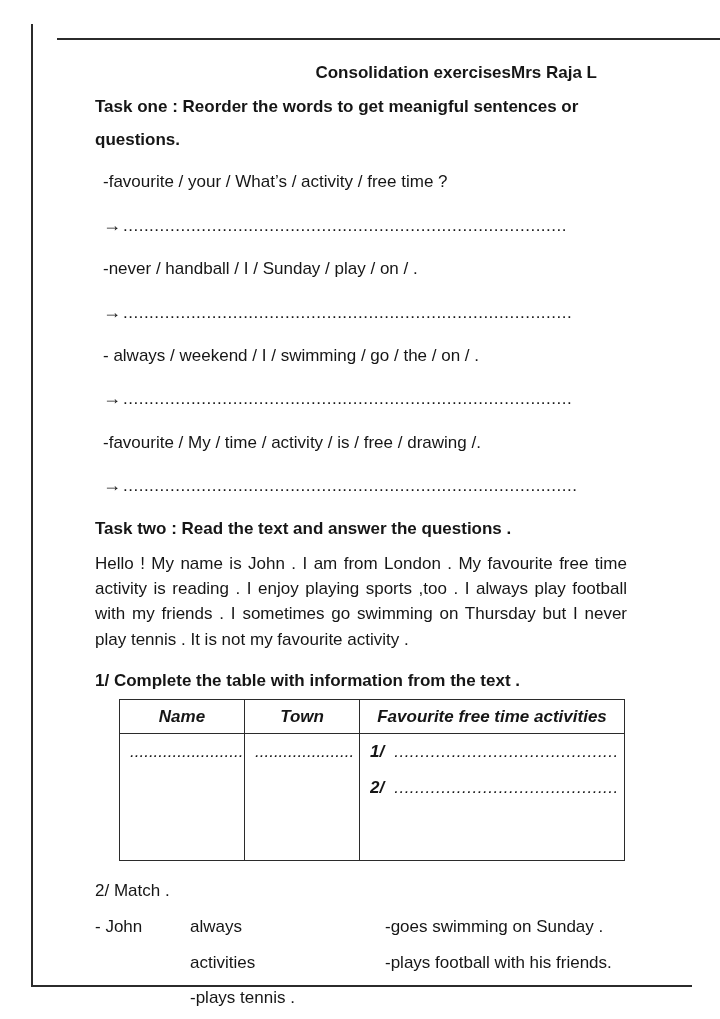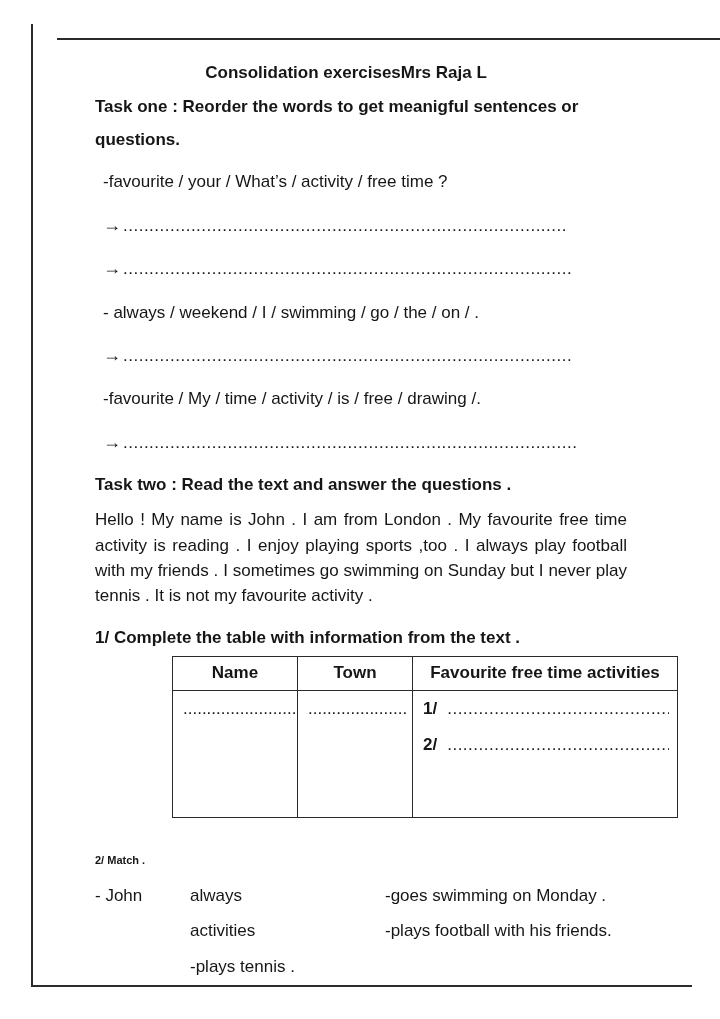--- a/index.html
+++ b/index.html
@@ -20,21 +20,21 @@
 
   .content {
     position: absolute;
     left: 95px;
     top: 55px;
     width: 532px;
   }
 
   .doc-header {
     display: flex;
-    justify-content: center;
+    justify-content: flex-end;
     width: 502px;
     font-weight: bold;
     font-size: 17px;
     line-height: 35.4px;
   }
 
   .task-heading {
     font-weight: bold;
     font-size: 17px;
     line-height: 33px;
@@ -62,21 +62,22 @@
     font-weight: bold;
     font-size: 17px;
     line-height: 22px;
     margin: 18px 0 0 0;
   }
 
   table.info-table {
     border-collapse: collapse;
     table-layout: fixed;
     width: 505px;
-    margin: 7px 0 0 77px;
+    margin: 7px 0 0 24px;
+    font-style: italic;
   }
   .info-table th, .info-table td {
     border: 1.6px solid #2b2b2b;
   }
   .info-table th {
     font-size: 17px;
     font-weight: bold;
     height: 33px;
     text-align: center;
     padding: 0 4px;
@@ -88,24 +89,24 @@
     font-size: 17px;
   }
   .col-name { width: 125px; }
   .col-town { width: 115px; }
   .col-act  { width: 265px; }
   .cell-dots { line-height: 20px; }
   .activities-line { line-height: 20px; margin: 0 0 16px 0; white-space: nowrap; overflow: hidden; }
   .num { font-weight: bold; margin-right: 10px; }
 
   .match-heading {
-    font-weight: bold;
-    font-size: 11px;
+    font-weight: normal;
+    font-size: 17px;
     line-height: 22px;
-    margin: 31px 0 0 0;
+    margin: 19px 0 0 0;
   }
   .match-block { margin-top: 7px; }
   .match-row {
     display: grid;
     grid-template-columns: 95px 195px 1fr;
     font-size: 17px;
     line-height: 35.4px;
   }
 </style>
 </head>
@@ -120,31 +121,32 @@
   <div class="doc-header">
     <span>Consolidation exercises</span>
     <span>Mrs Raja L</span>
   </div>
 
   <p class="task-heading">Task one : Reorder the words to get meanigful sentences or questions.</p>
 
   <p class="line">-favourite / your / What’s / activity /  free time ?</p>
   <p class="line"><span class="arrow-glyph">→</span><span class="dots">.....................................................................................</span></p>
 
+  <p class="line">-never / handball / I / Sunday / play / on / .</p>
   <p class="line"><span class="arrow-glyph">→</span><span class="dots">......................................................................................</span></p>
 
   <p class="line">- always / weekend / I / swimming / go / the / on / .</p>
   <p class="line"><span class="arrow-glyph">→</span><span class="dots">......................................................................................</span></p>
 
   <p class="line">-favourite / My / time  / activity / is / free / drawing /.</p>
   <p class="line"><span class="arrow-glyph">→</span><span class="dots">.......................................................................................</span></p>
 
   <p class="task-heading">Task two : Read the text and answer the questions .</p>
 
-  <p class="para">Hello ! My name is John . I am from London . My favourite free time activity is reading . I enjoy playing sports ,too . I always play football with my friends . I sometimes go swimming on Sunday but I never play tennis . It is not my favourite activity .</p>
+  <p class="para">Hello ! My name is John . I am from London . My favourite free time activity is reading . I enjoy playing sports ,too . I always play football with my friends . I sometimes go swimming on Thursday but I never play tennis . It is not my favourite activity .</p>
 
   <p class="q-heading">1/ Complete the table with information from the text .</p>
 
   <table class="info-table">
     <colgroup>
       <col class="col-name">
       <col class="col-town">
       <col class="col-act">
     </colgroup>
     <tbody>
@@ -163,21 +165,21 @@
     </tr>
   </tbody>
     </table>
 
   <p class="match-heading">2/ Match .</p>
 
   <div class="match-block">
     <div class="match-row">
       <span>- John</span>
       <span>always</span>
-      <span>-goes swimming on Monday .</span>
+      <span>-goes swimming on Sunday .</span>
     </div>
     <div class="match-row">
       <span></span>
       <span>activities</span>
       <span>-plays football with his friends.</span>
     </div>
     <div class="match-row">
       <span></span>
       <span>-plays tennis .</span>
     </div>

